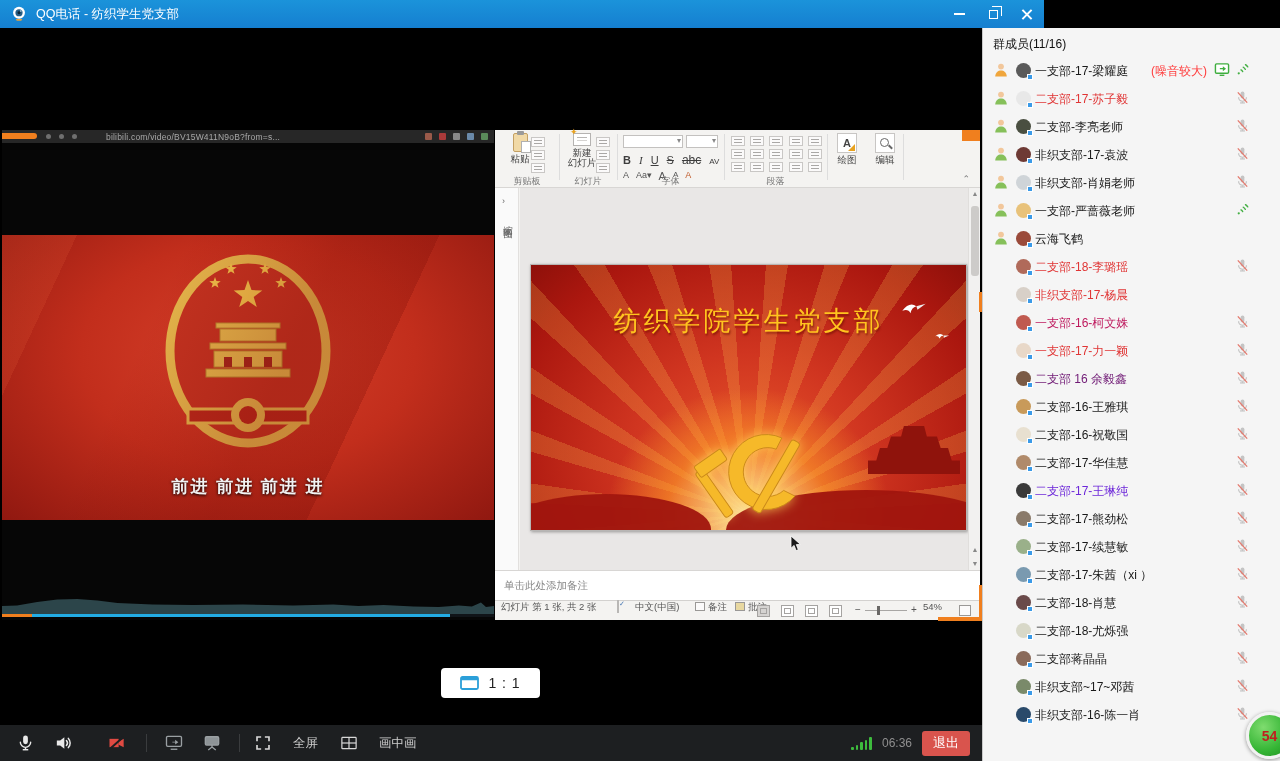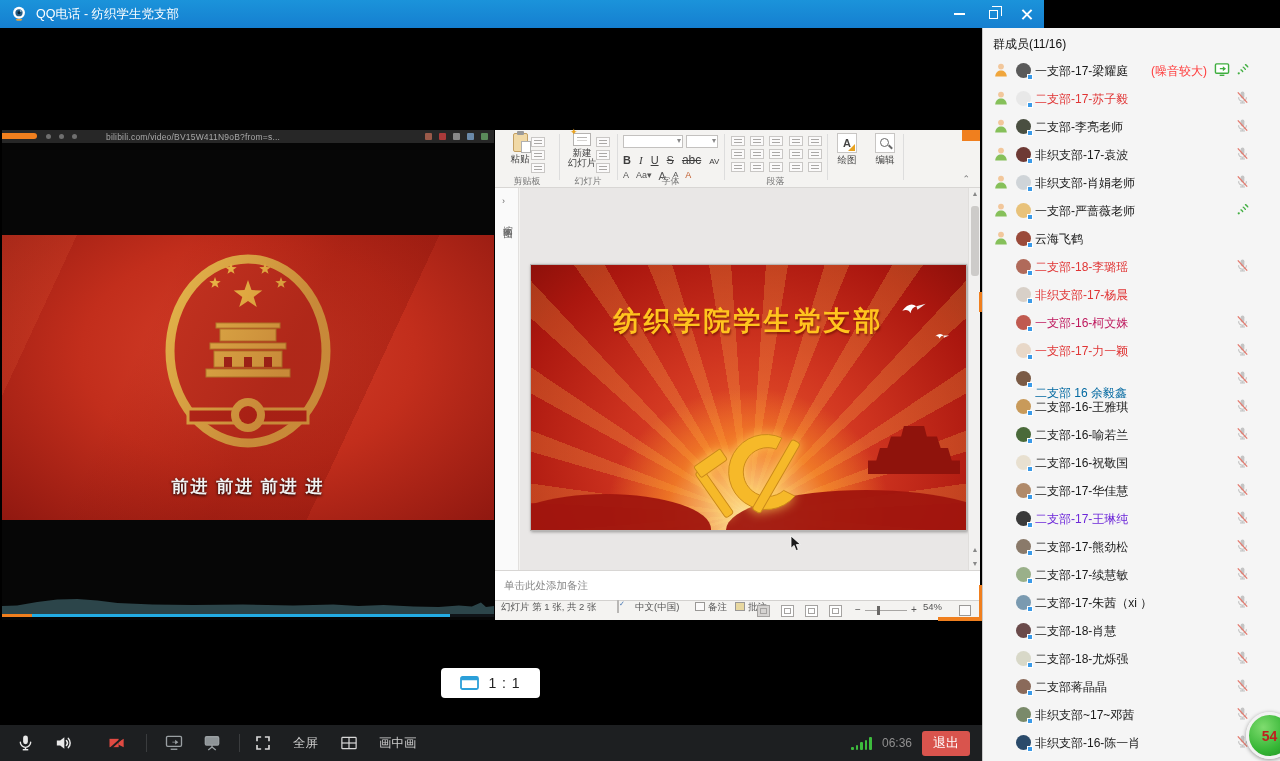--- a/index.html
+++ b/index.html
@@ -88,21 +88,21 @@
   .vscroll .sbtn { position:absolute; left:0; width:12px; height:12px; font-size:7px; color:#888; text-align:center; line-height:12px; }
 
   
   .slide { position:absolute; left:10px; top:76px; width:437px; height:267px; border:1px solid #b8b6b4; box-shadow:1px 1px 3px rgba(0,0,0,.35); overflow:hidden;
     background:radial-gradient(ellipse at 50% 72%, #e8562a 0%, #d03520 38%, #ab170f 80%, #8e100a 100%); }
   .slide .rays { position:absolute; inset:0;
     background:repeating-conic-gradient(from -100deg at 50% 94%, rgba(255,200,80,.22) 0deg 5deg, rgba(255,200,80,0) 5deg 13deg); }
   .slide .glow { position:absolute; left:18%; right:18%; bottom:-30px; height:170px;
     background:radial-gradient(ellipse at 50% 75%, rgba(255,243,170,.95) 0%, rgba(255,160,40,.55) 42%, rgba(255,120,20,0) 72%); }
   .slide .hill { position:absolute; border-radius:50%; background:#a0150e; opacity:.95; }
-  .slide .t1,.slide .t2 { position:absolute; width:100%; text-align:center; color:#ffc41e; font-weight:bold;
+  .slide .t1,.slide .t2 { position:absolute; width:100%; text-align:center; color:#ffc41e; font-weight:normal;
     font-size:27px; letter-spacing:3px; text-shadow:1px 2px 2px rgba(110,15,0,.65); z-index:4; }
   .slide .t1 { top:38px; } .slide .t2 { top:116px; letter-spacing:2px; }
   .pagoda { position:absolute; right:6px; bottom:56px; width:92px; height:48px; background:#8f130c; z-index:3;
     clip-path:polygon(0 100%,0 72%,9% 72%,13% 46%,21% 46%,25% 22%,36% 22%,39% 0,61% 0,64% 22%,75% 22%,79% 46%,87% 46%,91% 72%,100% 72%,100% 100%); }
   .pemblem { position:absolute; left:50%; bottom:-4px; transform:translateX(-50%); z-index:4; filter:drop-shadow(0 0 6px rgba(255,210,90,.8)); }
   .dove { position:absolute; z-index:5; }
 
   .notes { position:absolute; left:0; top:440px; width:100%; height:30px; background:#fff; border-top:1px solid #d8d6d4;
     font-size:10.5px; color:#888; display:flex; align-items:center; padding-left:9px; }
   .statusbar { position:absolute; left:0; top:470px; width:100%; height:20px; background:#f4f3f1; border-top:1px solid #d3d1cf;
@@ -658,21 +658,21 @@
                 <line x1="3" y1="2.5" x2="13" y2="13.5" stroke="#e4796d" stroke-width="1.4"></line>
               </svg></span>
           </span>
   </div>
 
   <div class="member-row">
 
     <span class="avatar" style="background: rgb(122, 90, 69);">
             <span class="presence"></span>
           </span>
-    <span class="mname" style="color: #0369a1; margin-top: 14px;">二支部 16 余毅鑫</span>
+    <span class="mname" style="color: #701a75;">二支部 16 余毅鑫</span>
     <span class="right">
             <span><svg width="15" height="15" viewBox="0 0 16 16">
                 <rect x="6" y="1.5" width="4" height="7.5" rx="2" fill="#c4c4c4"></rect>
                 <path d="M3.8 7.8a4.2 4.2 0 0 0 8.4 0" fill="none" stroke="#c4c4c4" stroke-width="1.3"></path>
                 <line x1="8" y1="12" x2="8" y2="13.8" stroke="#c4c4c4" stroke-width="1.3"></line>
                 <line x1="5.4" y1="13.8" x2="10.6" y2="13.8" stroke="#c4c4c4" stroke-width="1.3"></line>
                 <line x1="3" y1="2.5" x2="13" y2="13.5" stroke="#e4796d" stroke-width="1.4"></line>
               </svg></span>
           </span>
   </div>
@@ -687,36 +687,20 @@
             <span><svg width="15" height="15" viewBox="0 0 16 16">
                 <rect x="6" y="1.5" width="4" height="7.5" rx="2" fill="#c4c4c4"></rect>
                 <path d="M3.8 7.8a4.2 4.2 0 0 0 8.4 0" fill="none" stroke="#c4c4c4" stroke-width="1.3"></path>
                 <line x1="8" y1="12" x2="8" y2="13.8" stroke="#c4c4c4" stroke-width="1.3"></line>
                 <line x1="5.4" y1="13.8" x2="10.6" y2="13.8" stroke="#c4c4c4" stroke-width="1.3"></line>
                 <line x1="3" y1="2.5" x2="13" y2="13.5" stroke="#e4796d" stroke-width="1.4"></line>
               </svg></span>
           </span>
   </div>
 
-  <div class="member-row">
-
-    <span class="avatar" style="background: rgb(74, 106, 58);">
-            <span class="presence"></span>
-          </span>
-    <span class="mname" style="color: rgb(26, 26, 26);">二支部-16-喻若兰</span>
-    <span class="right">
-            <span><svg width="15" height="15" viewBox="0 0 16 16">
-                <rect x="6" y="1.5" width="4" height="7.5" rx="2" fill="#c4c4c4"></rect>
-                <path d="M3.8 7.8a4.2 4.2 0 0 0 8.4 0" fill="none" stroke="#c4c4c4" stroke-width="1.3"></path>
-                <line x1="8" y1="12" x2="8" y2="13.8" stroke="#c4c4c4" stroke-width="1.3"></line>
-                <line x1="5.4" y1="13.8" x2="10.6" y2="13.8" stroke="#c4c4c4" stroke-width="1.3"></line>
-                <line x1="3" y1="2.5" x2="13" y2="13.5" stroke="#e4796d" stroke-width="1.4"></line>
-              </svg></span>
-          </span>
-  </div>
 
   <div class="member-row">
 
     <span class="avatar" style="background: rgb(232, 224, 208);">
             <span class="presence"></span>
           </span>
     <span class="mname" style="color: rgb(26, 26, 26);">二支部-16-祝敬国</span>
     <span class="right">
             <span><svg width="15" height="15" viewBox="0 0 16 16">
                 <rect x="6" y="1.5" width="4" height="7.5" rx="2" fill="#c4c4c4"></rect>

